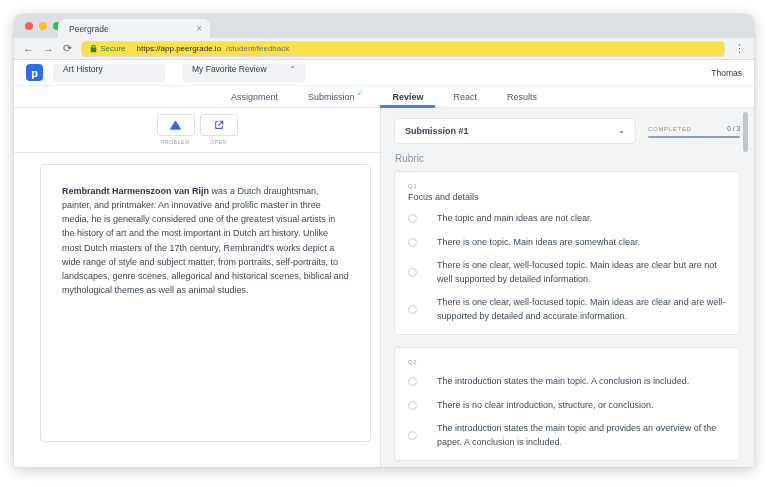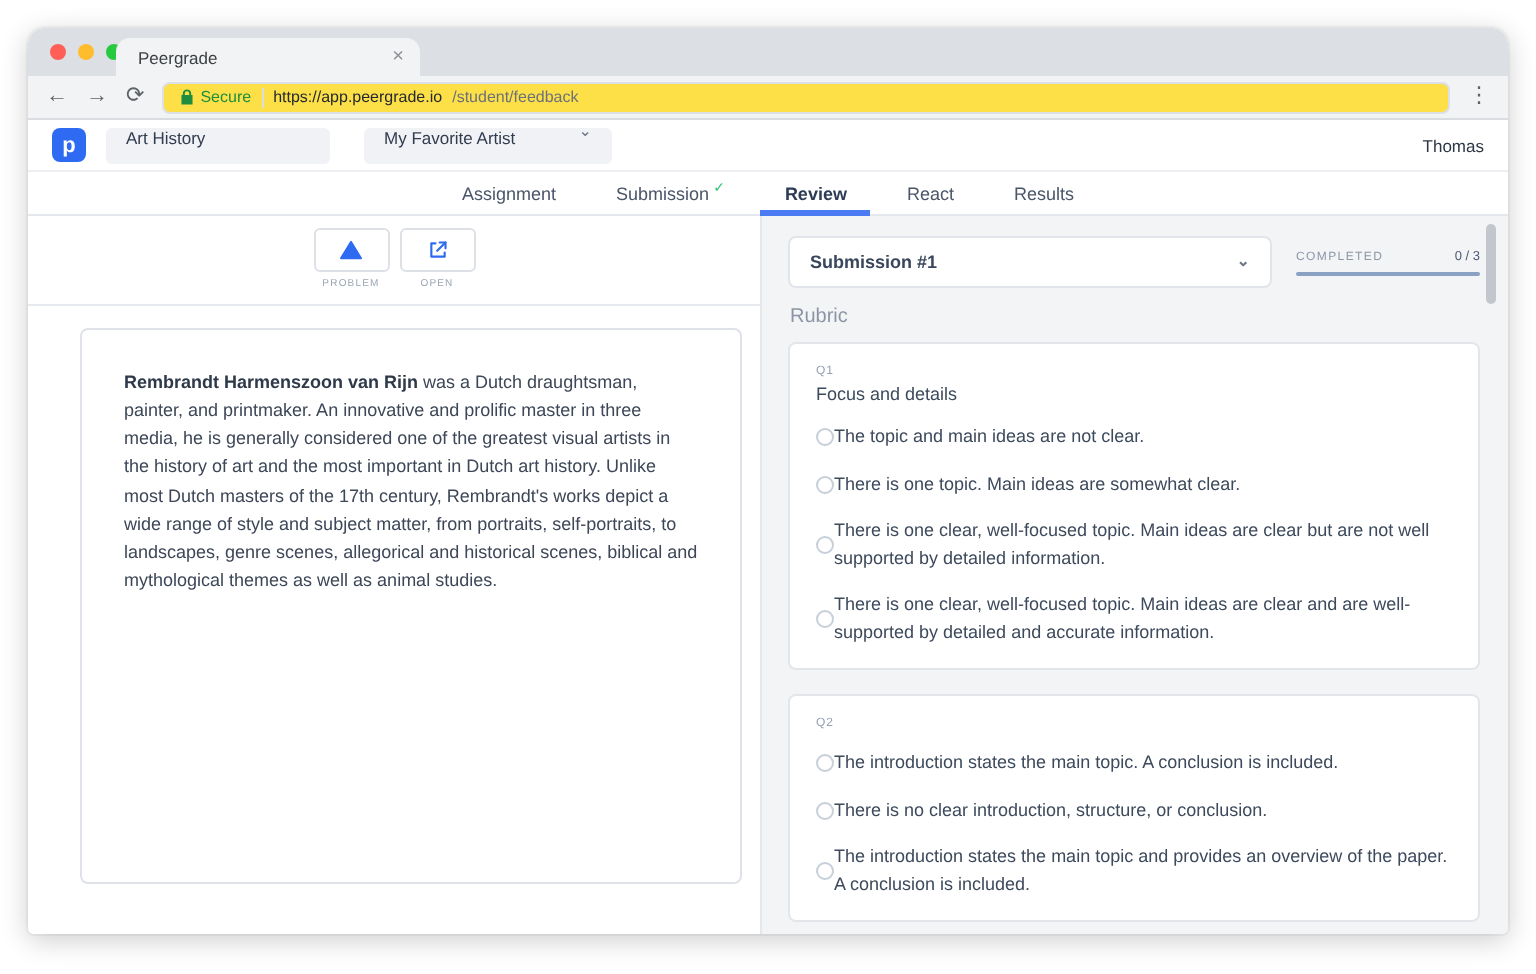--- a/index.html
+++ b/index.html
@@ -87,21 +87,21 @@
   .comp-row { display:flex; justify-content:space-between; align-items:baseline; }
   .comp-label { font-size:6px; letter-spacing:.7px; color:#8c97a7; }
   .comp-count { font-size:6.5px; color:#4a5a76; }
   .comp-bar { margin-top:4px; height:2px; background:#8ba1c3; border-radius:1px; }
 
   .rubric-label { font-size:10px; color:#8b95a5; margin:3px 0 7px 1px; }
   .qcard { background:#fff; border:1px solid #e2e6ea; border-radius:4px;
            padding:11px 13px; margin-bottom:12px; }
   .qid { font-size:6px; letter-spacing:.5px; color:#97a1b2; text-transform:uppercase; }
   .qtitle { font-size:9px; color:#3d4a5c; margin-top:3px; }
-  .opt { display:flex; align-items:center; gap:0; margin-top:10px;
+  .opt { display:flex; align-items:center; gap:20px; margin-top:10px;
          font-size:9px; color:#3d4a5c; line-height:1.5; cursor:pointer; }
   .radio { width:9px; height:9px; border:1px solid #c7cfd9; border-radius:50%;
            background:#fff; flex-shrink:0; }
   .scrollbar { position:absolute; right:6px; top:4px; width:5px; height:40px;
                background:#c2c7ce; border-radius:3px; cursor:grab; }
 </style>
 </head>
 <body>
 
 <div class="window">
@@ -135,21 +135,21 @@
     </div>
     <span class="navico">⋮</span>
   </div>
 
   <div class="appnav">
     <div class="logo">p</div>
     <div class="chip course">
       <span>Art History</span>
     </div>
     <div class="chip assign">
-      <span>My Favorite Artist</span>
+      <span>My Favorite Review</span>
       <span class="chev">⌄</span>
     </div>
     <div class="spacer"></div>
     <span class="user">Thomas</span>
   </div>
 
   <div class="tabsrow">
     <div class="atab">
       <span>Assignment</span>
     </div>

